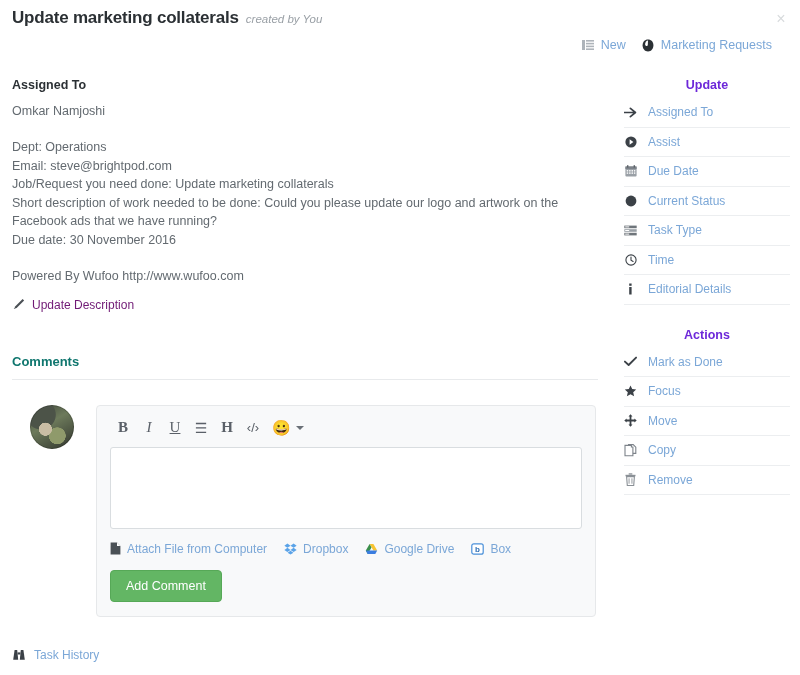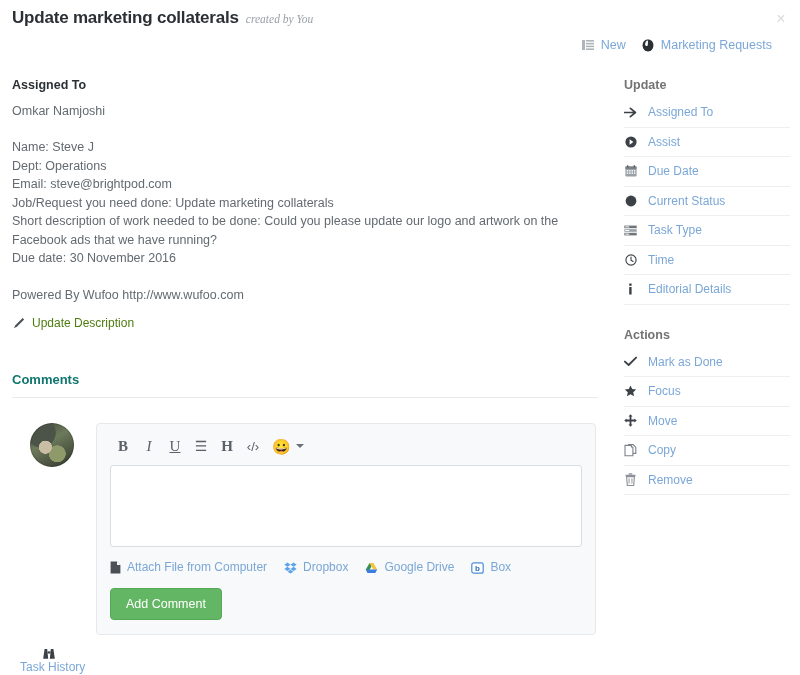--- a/index.html
+++ b/index.html
@@ -13,21 +13,21 @@
   }
   .page { position: relative; width: 800px; height: 675px; overflow: hidden; background:#fff; }
 
   
   .header { position: absolute; left: 12px; top: 8px; right: 12px; }
   .title-row { display: flex; align-items: baseline; }
   .title {
     font-size: 17px; font-weight: bold; color: #2b3034; letter-spacing: -0.2px;
   }
   .created-by {
-    font-size: 11.5px; font-style: italic; color: #9aa0a6; margin-left: 7px; font-family: Liberation Serif, serif;
+    font-size: 11.5px; font-style: italic; color: #9aa0a6; margin-left: 7px;
   }
   .breadcrumb { display: flex; align-items: center; margin-top: 10px; font-size: 12.5px; justify-content: flex-end; }
   .bc-item { display: flex; align-items: center; margin-right: 16px; }
   .bc-link { color: #7ba7d7; text-decoration: none; margin-left: 7px; }
   .ic { display:inline-block; line-height:0; }
 
   .close-btn {
     position: absolute; right: 10px; top: 10px;
     width: 18px; height: 18px; color: #d8dbdd; font-size: 16px;
     line-height: 18px; text-align: center; cursor: pointer; user-select:none;
@@ -38,21 +38,21 @@
   .main { position: absolute; left: 12px; top: 78px; width: 586px; }
   h3.sec {
     font-size: 12.5px; font-weight: bold; color: #2b3034;
     margin: 0 0 9px 0;
   }
   .assignee { font-size: 12.5px; color: #636a70; margin: 12px 0 20px 0; }
   .desc { font-size: 12.5px; color: #636a70; line-height: 18.5px; }
   .desc p { margin: 0; }
   .desc .gap { height: 18px; }
   .upd-desc { display: flex; align-items: center; margin-top: 12px; font-size: 12px; }
-  .upd-desc a { color: #4d7c0f; text-decoration: none; margin-left: 7px; }
+  .upd-desc a { color: #701a75; text-decoration: none; margin-left: 7px; }
 
   
   .comments-head { margin-top: 40px; }
   .comments-title { font-size: 13px; font-weight: bold; color: #0f766e; }
   .hr { height: 1px; background: #e8eaec; margin-top: 9px; width: 586px; }
 
   .comment-area { display: flex; margin-top: 25px; }
   .avatar {
     width: 44px; height: 44px; border-radius: 50%; flex: 0 0 44px;
     margin-left: 18px;
@@ -84,35 +84,35 @@
     border-left: 4px solid transparent; border-right: 4px solid transparent;
     border-top: 4px solid #6a7077;
   }
   .ta {
     width: 100%; height: 82px; background: #fff;
     border: 1px solid #d9dde0; border-radius: 3px; resize: none;
     font-family: "Liberation Sans", sans-serif; font-size: 12.5px; color: #555;
     padding: 7px 8px; outline: none;
   }
   .attach-row { display: flex; align-items: center; margin-top: 9px; font-size: 12px; }
-  .attach-item { display: flex; align-items: flex-end; margin-right: 17px; }
+  .attach-item { display: flex; align-items: center; margin-right: 17px; }
   .attach-item a { color: #7ba7d7; text-decoration: none; margin-left: 6px; }
   .add-comment {
     margin-top: 14px; background: #63b664; border: 1px solid #56a857;
     color: #fff; font-size: 12.5px; font-family: "Liberation Sans", sans-serif;
     padding: 8px 15px; border-radius: 4px; cursor: pointer;
   }
 
-  .task-history { position: absolute; left: 12px; top: 648px; display:flex; align-items:center; font-size: 12px; flex-direction: column; }
+  .task-history { position: absolute; left: 12px; top: 648px; display:flex; align-items:center; font-size: 12px; }
   .task-history a { color: #7ba7d7; text-decoration: none; margin-left: 8px; }
 
   
   .side { position: absolute; left: 624px; top: 78px; width: 166px; }
   .side h4 {
-    font-size: 12.5px; font-weight: bold; color: #737373; margin: 0 0 6px 0;
+    font-size: 12.5px; font-weight: bold; color: #6d28d9; margin: 0 0 6px 0; text-align: center;
   }
   .side-list { list-style: none; margin: 0 0 0 0; padding: 0; }
   .side-list li {
     display: flex; align-items: center; height: 29.5px;
     border-bottom: 1px solid #eceef0; font-size: 12px; cursor: pointer;
   }
   .side-list li .lbl { color: #7ba7d7; margin-left: 11px; }
   .side-ico { width: 13px; display:flex; align-items:center; justify-content:center; color:#4a5055; }
   .side-gap { height: 23px; }
   svg { display:block; }
@@ -152,21 +152,20 @@
     </div>
   </div>
 
   <div class="close-btn">×</div>
 
   <div class="main">
     <h3 class="sec">Assigned To</h3>
     <p class="assignee">Omkar Namjoshi</p>
 
     <div class="desc">
-      <p>Name: Steve J</p>
       <p>Dept: Operations</p>
       <p>Email: steve@brightpod.com</p>
       <p>Job/Request you need done: Update marketing collaterals</p>
       <p>Short description of work needed to be done: Could you please update our logo and artwork on the Facebook ads that we have running?</p>
       <p>Due date: 30 November 2016</p>
       <div class="gap"></div>
       <p>Powered By Wufoo http://www.wufoo.com</p>
     </div>
 
     <div class="upd-desc">

